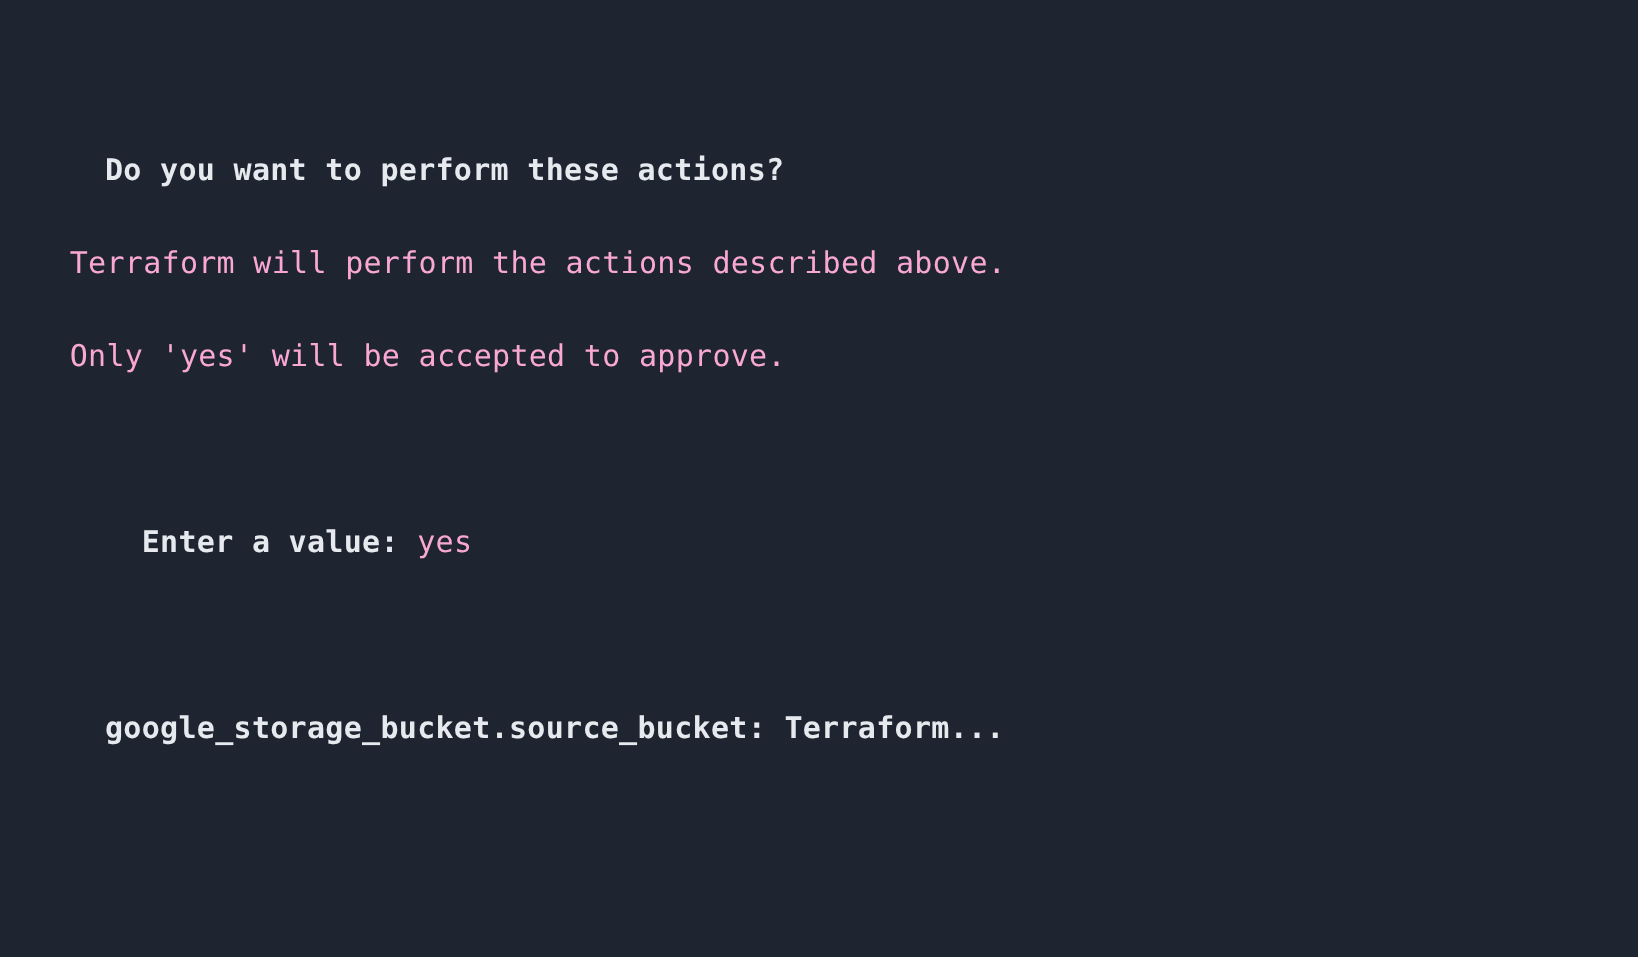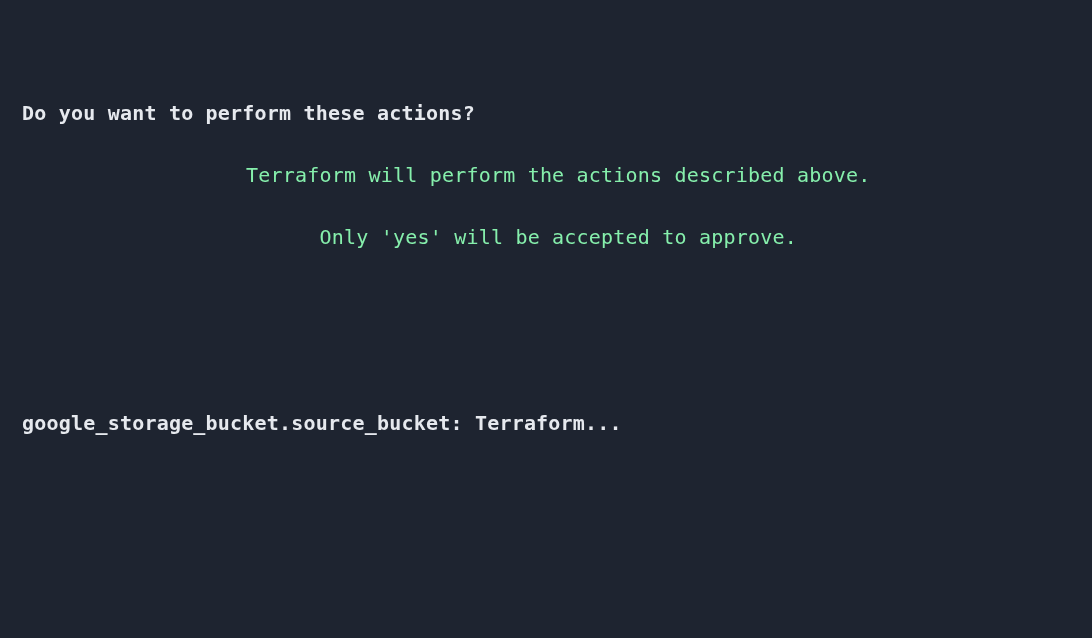--- a/index.html
+++ b/index.html
@@ -11,36 +11,37 @@
       color: #d0d4db;
       font-family: "DejaVu Sans Mono", "Liberation Mono", Consolas, monospace;
       font-size: 20px;
       line-height: 1.55;
       letter-spacing: 0.2px;
     }
     .terminal {
       padding: 0 22px 0 22px;
       white-space: pre;
     }
-    .bold { font-weight: 700; color: #e6e9ee; }
-    .dim  { color: #86efac; text-align: center; }
+    .bold { font-weight: 700; color: #e6e9ee; margin-left: 48px; }
+    .dim  { color: #f9a8d4; }
     .line { display: block; }
     
     .blank { height: 31px; }
     .first-gap { height: 36px; }
   </style>
 </head>
 <body>
 
 <div class="terminal">
 <div class="first-gap"></div>
 <span class="line bold">Do you want to perform these actions?</span>
 <span class="line dim">  Terraform will perform the actions described above.</span>
 <span class="line dim">  Only 'yes' will be accepted to approve.</span>
 <div class="blank"></div>
+<span class="line"><span class="bold">  Enter a value: </span><span class="dim">yes</span></span>
 <div class="blank"></div>
 <span class="line bold">google_storage_bucket.source_bucket: Terraform...</span>
 
 
 
 
 
 
 
 

